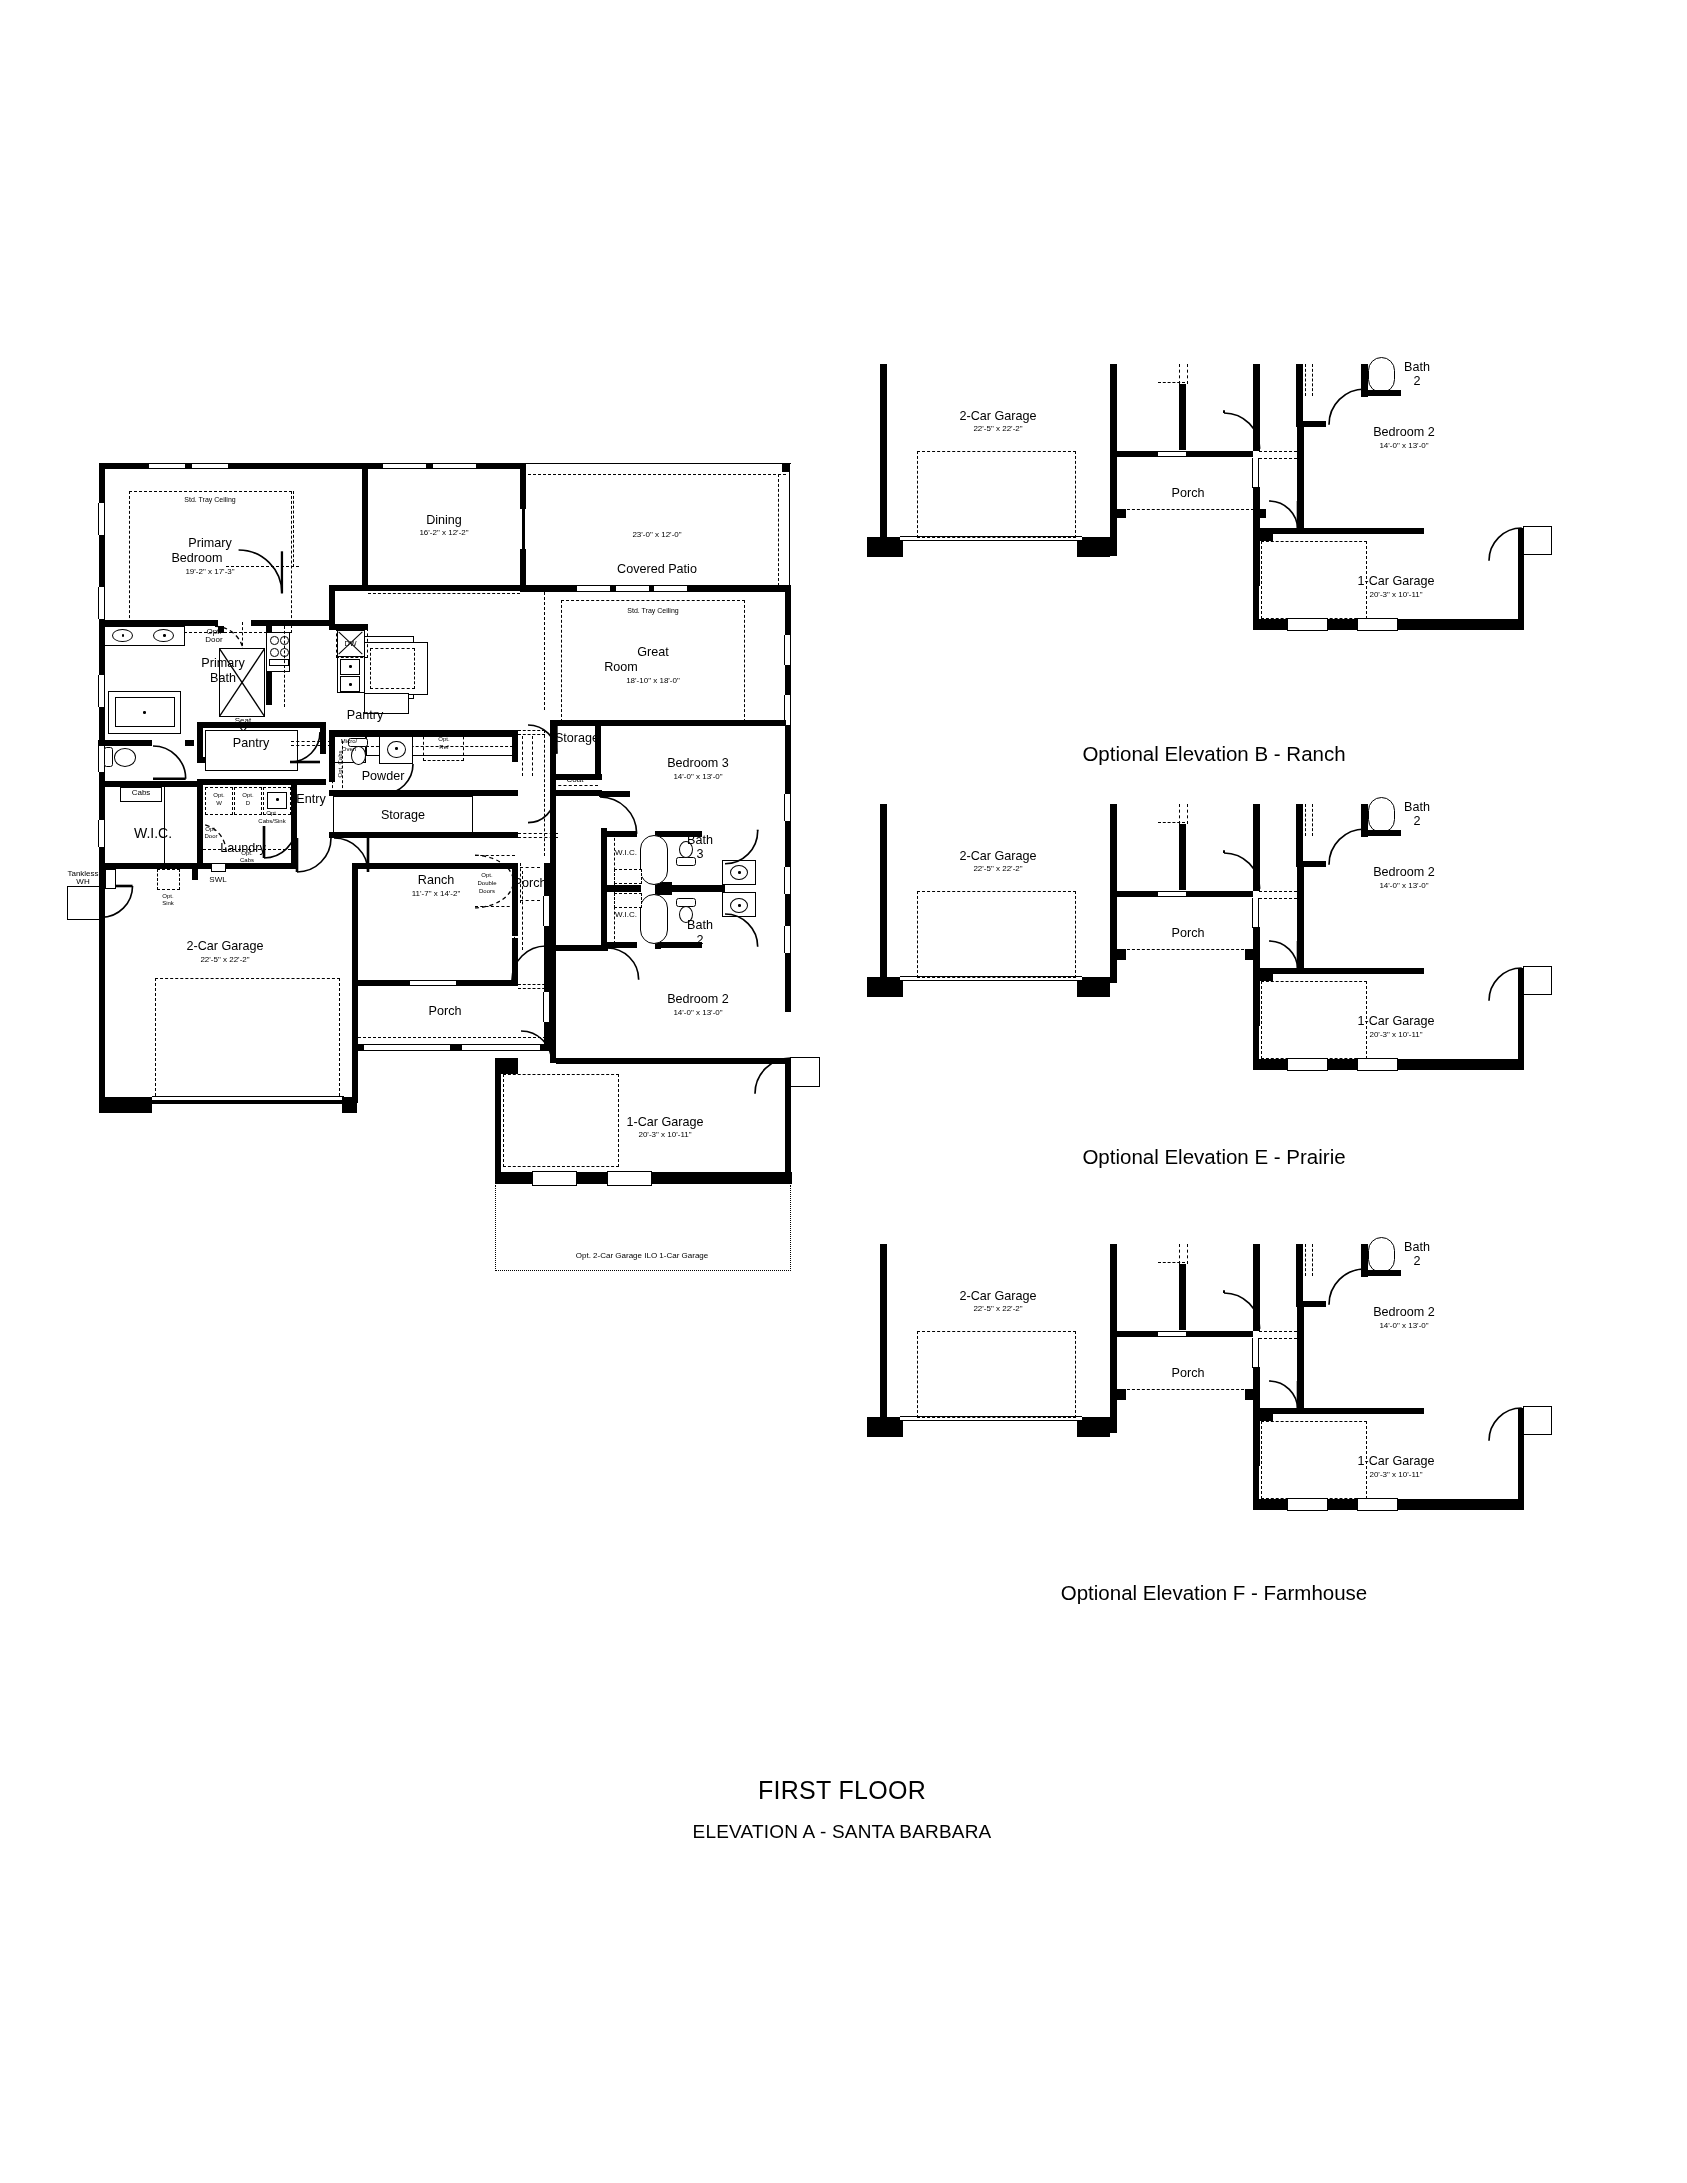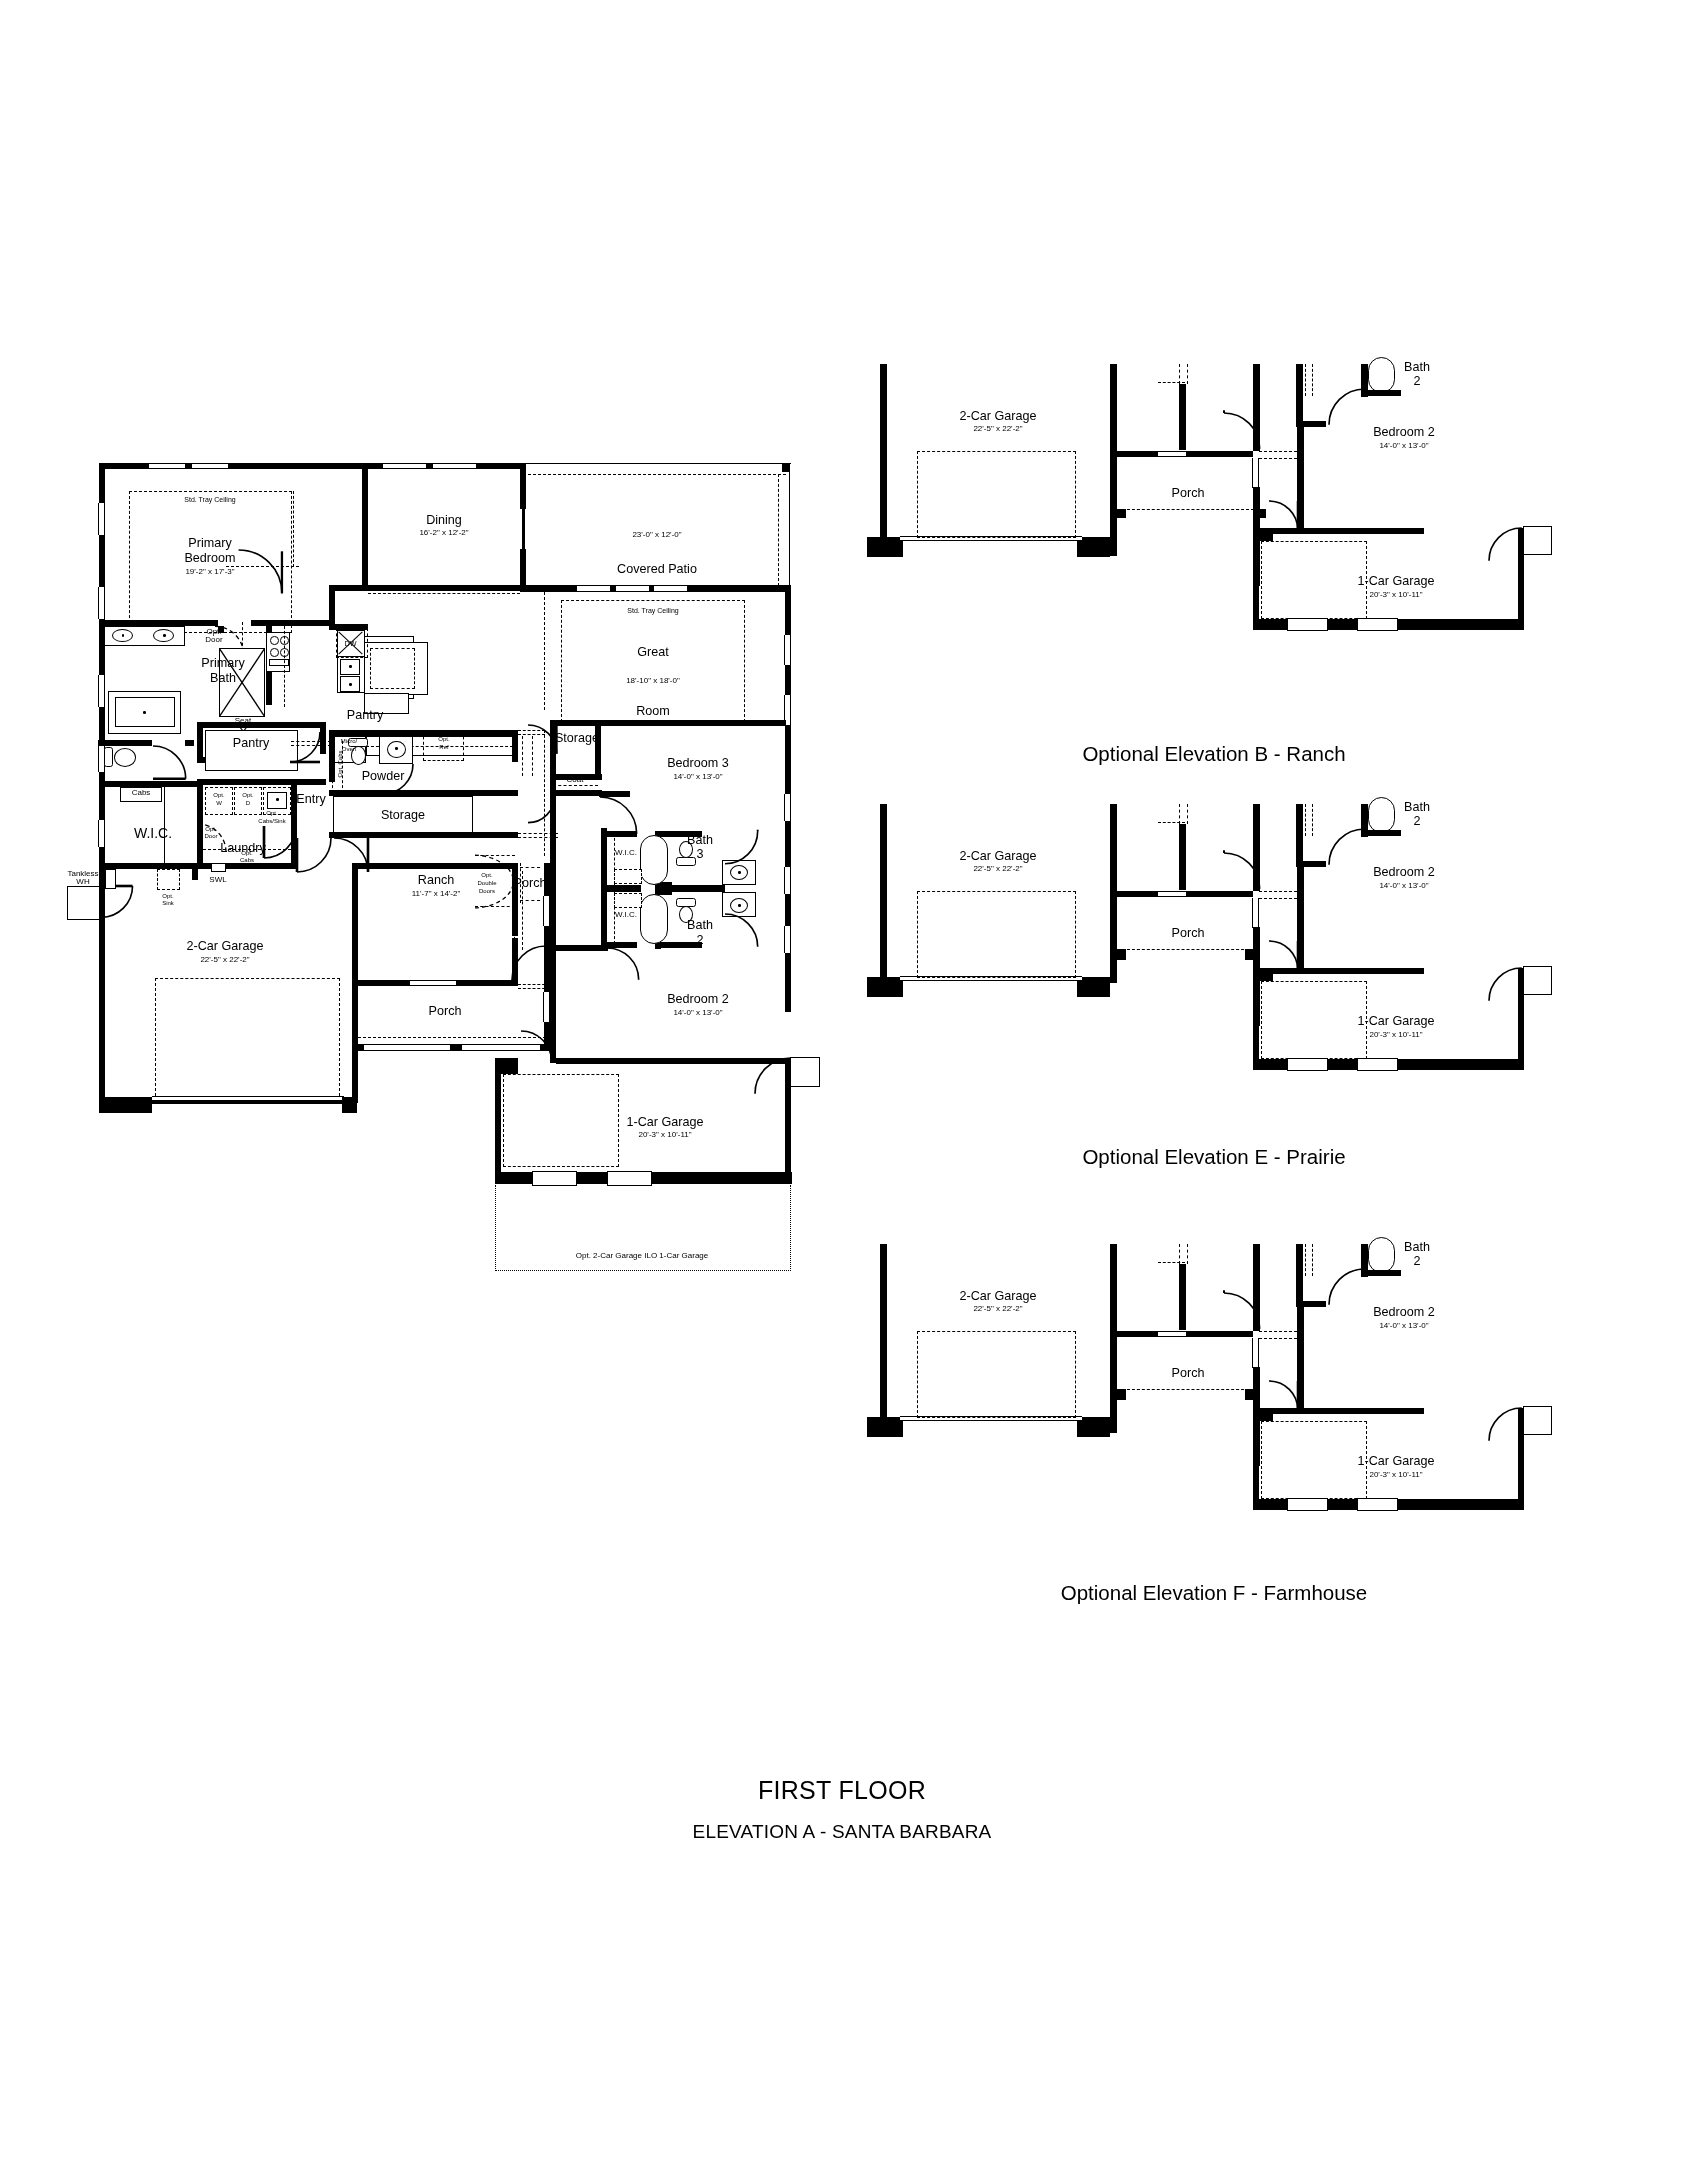--- a/index.html
+++ b/index.html
@@ -386,32 +386,32 @@
     <path d="M 0 54 A 54 54 0 0 1 54 0" fill="none" stroke="#000" stroke-width="2.5"></path>
   </svg>
   <div class="boxthin" style="left:691px;top:594px;width:30px;height:30px;"></div>
 
   <div class="vdash" style="left:396px;top:722px;width:0;height:86px;border-left-style:dotted;"></div>
   <div class="vdash" style="left:691px;top:722px;width:0;height:86px;border-left-style:dotted;"></div>
   <div class="hdash" style="left:396px;top:807px;width:296px;height:0;border-top-style:dotted;"></div>
 
   <div class="lbl xs" style="left:111px;top:33px;transform:translateX(-50%);">Std. Tray Ceiling</div>
   <div class="lbl rm" style="left:111px;top:73px;transform:translateX(-50%);">Primary</div>
-  <div class="lbl rm" style="left:111px;top:88px;transform:translateX(-50%);">Bedroom</div>
+  <div class="lbl rm" style="left:98px;top:88px;transform:translateX(-50%);">Bedroom</div>
   <div class="lbl dim" style="left:111px;top:105px;transform:translateX(-50%);">19'-2" x 17'-3"</div>
 
   <div class="lbl rm" style="left:345px;top:50px;transform:translateX(-50%);">Dining</div>
   <div class="lbl dim" style="left:345px;top:66px;transform:translateX(-50%);">16'-2" x 12'-2"</div>
 
   <div class="lbl rm" style="left:558px;top:52px;transform:translateX(-50%);margin-top:47px;">Covered Patio</div>
   <div class="lbl dim" style="left:558px;top:68px;transform:translateX(-50%);">23'-0" x 12'-0"</div>
 
   <div class="lbl xs" style="left:554px;top:144px;transform:translateX(-50%);">Std. Tray Ceiling</div>
   <div class="lbl rm" style="left:554px;top:182px;transform:translateX(-50%);">Great</div>
-  <div class="lbl rm" style="left:554px;top:197px;transform:translateX(-50%);margin-top:44px;">Room</div>
+  <div class="lbl rm" style="left:522px;top:197px;transform:translateX(-50%);">Room</div>
   <div class="lbl dim" style="left:554px;top:214px;transform:translateX(-50%);">18'-10" x 18'-0"</div>
 
   <div class="lbl sm" style="left:115px;top:165px;transform:translateX(-50%);">Opt.</div>
   <div class="lbl sm" style="left:115px;top:173px;transform:translateX(-50%);">Door</div>
   <div class="lbl rm" style="left:124px;top:193px;transform:translateX(-50%);">Primary</div>
   <div class="lbl rm" style="left:124px;top:208px;transform:translateX(-50%);">Bath</div>
 
   <div class="lbl sm" style="left:42px;top:326px;transform:translateX(-50%);">Cabs</div>
   <div class="lbl rm-big" style="left:54px;top:363px;transform:translateX(-50%);">W.I.C.</div>
 

